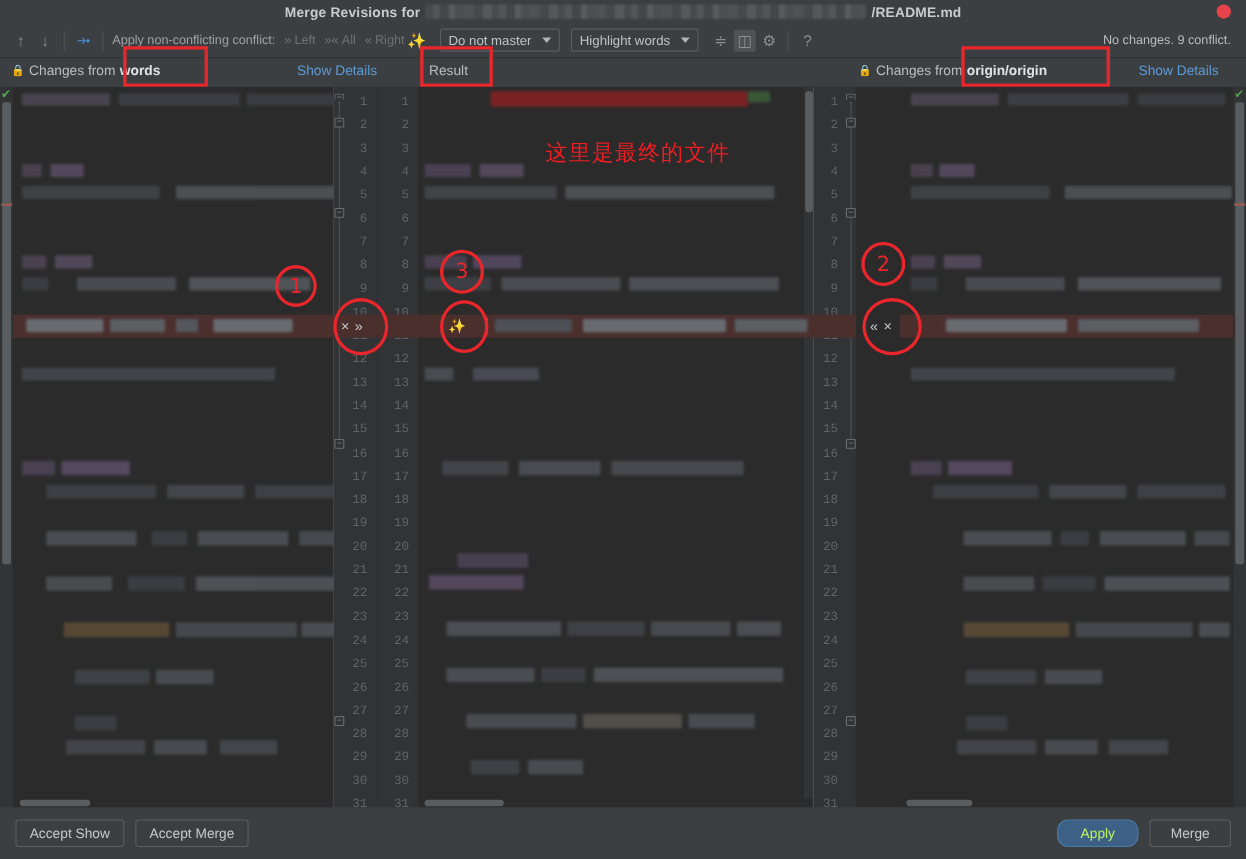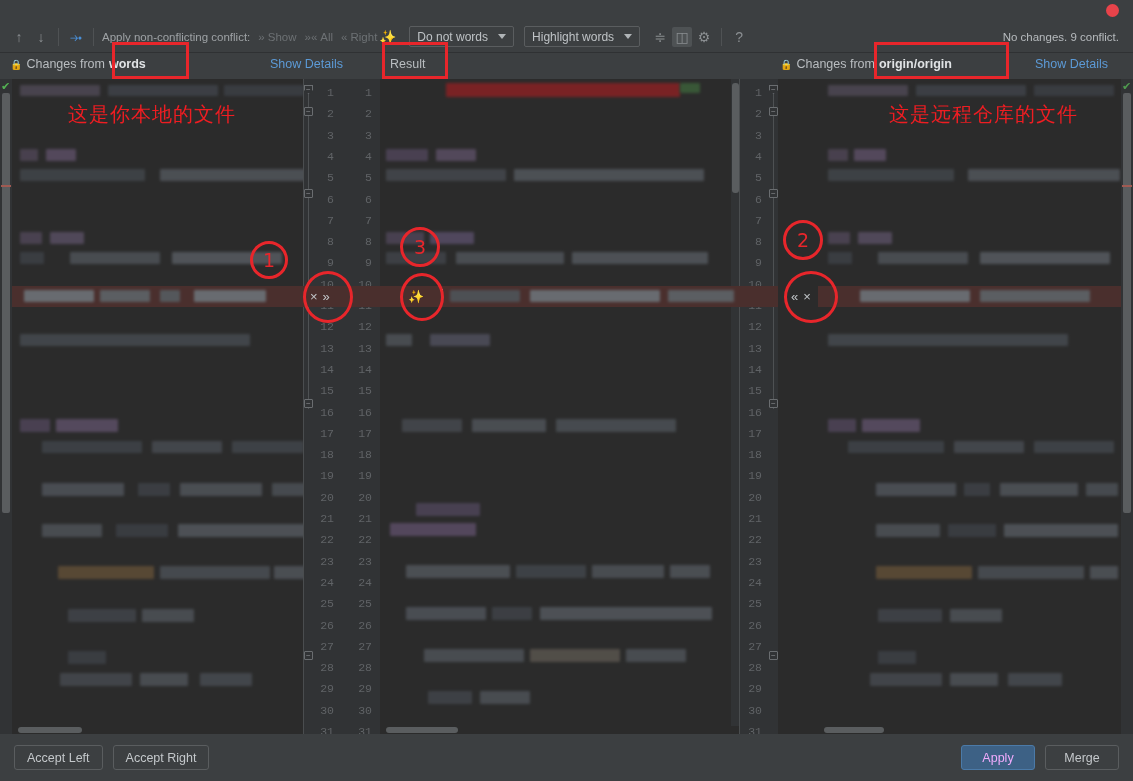--- a/index.html
+++ b/index.html
@@ -126,62 +126,67 @@
   
   .bottombar {
     position: absolute; left: 0; bottom: 0; width: 1133px; height: 47px;
     background: #3c3f41; display: flex; align-items: center; padding: 0 14px; gap: 10px;
   }
   .btn {
     height: 25px; min-width: 74px; padding: 0 12px; border: 1px solid #5a5d5f; border-radius: 3px;
     background: #3c3f41; color: #c4c8cb; font-size: 12.5px;
     display: inline-flex; align-items: center; justify-content: center; white-space: nowrap;
   }
-  .btn.primary { background: #3d6185; border-color: #4b7aa8; color: #f0abfc; }
+  .btn.primary { background: #3d6185; border-color: #4b7aa8; color: #bef264; border-radius: 10px; }
   .spacer { flex: 1 1 auto; }
 
   
   .hscroll { position: absolute; bottom: 0; height: 8px; background: #2b2b2b; }
   .hscroll i { position: absolute; top: 1px; left: 6px; height: 6px; background: #5a5d5f; border-radius: 3px; display: block; }
   
   .vscroll { position: absolute; top: 0; width: 9px; height: 655px; background: #313335; }
   .vscroll i { position: absolute; left: 1px; width: 7px; background: #5a5d5f; border-radius: 3px; display: block; }
 </style>
 </head>
 <body>
 
 <div class="app">
 
   <div class="titlebar">
+    <div class="titlebar-text">
+      <span>Merge Revisions for</span>
+      <span class="blur-inline"></span>
+      <span>/README.md</span>
+    </div>
     <div class="close-dot"></div>
   </div>
 
   <div class="toolbar">
     <span class="tb-icon">↑</span>
     <span class="tb-icon">↓</span>
     <span class="tb-sep"></span>
     <span class="tb-icon" style="color:#4a90d9;font-size:15px;">⤞</span>
     <span class="tb-sep"></span>
     <span class="tb-label">Apply non-conflicting conflict:</span>
     <span class="tb-link">
       <span>»</span>
-      <span>Show</span>
+      <span>Left</span>
     </span>
     <span class="tb-link">
       <span>»«</span>
       <span>All</span>
     </span>
     <span class="tb-link">
       <span>«</span>
       <span>Right</span>
     </span>
     <span class="tb-icon" style="color:#9aa0a3;">✨</span>
 
     <span class="combo">
-      <span>Do not words</span>
+      <span>Do not master</span>
       <span class="caret"></span>
     </span>
     <span class="combo">
       <span>Highlight words</span>
       <span class="caret"></span>
     </span>
 
     <span class="tb-icon" style="margin-left:10px;">≑</span>
     <span class="tb-icon icon-btn-active">◫</span>
     <span class="tb-icon">⚙</span>
@@ -494,39 +499,38 @@
     </div>
     <div class="conflict-actions" style="left:791px; top:207px;">
       <span>«</span>
       <span>×</span>
     </div>
     <div class="conflict-actions" style="left:408px; top:207px; color:#d6d9db;">
       <span>✨</span>
     </div>
     <div class="caret-bar" style="left:441px; top:210px;"></div>
 
-    <div class="annot" style="left:68px;  top:22px;">这是你本地的文件</div>
-    <div class="annot" style="left:889px; top:22px;">这是远程仓库的文件</div>
+    <div class="annot" style="left:496px; top:46px;">这里是最终的文件</div>
 
     <div class="circle" style="left:250px; top:162px; width:38px; height:38px;">
       <span>1</span>
     </div>
     <div class="circle" style="left:400px; top:148px; width:40px; height:40px;">
       <span>3</span>
     </div>
     <div class="circle" style="left:783px; top:141px; width:40px; height:40px;">
       <span>2</span>
     </div>
 
     <div class="circle" style="left:303px; top:192px; width:50px; height:52px;"></div>
     <div class="circle" style="left:400px; top:194px; width:44px; height:48px;"></div>
     <div class="circle" style="left:784px; top:192px; width:54px; height:52px;"></div>
   </div>
 
   <div class="bottombar">
-    <div class="btn">Accept Left</div>
-    <div class="btn">Accept Right</div>
+    <div class="btn">Accept Show</div>
+    <div class="btn">Accept Merge</div>
     <div class="spacer"></div>
     <div class="btn primary">Apply</div>
     <div class="btn">Merge</div>
   </div>
 
 </div>
 
 </body></html>

